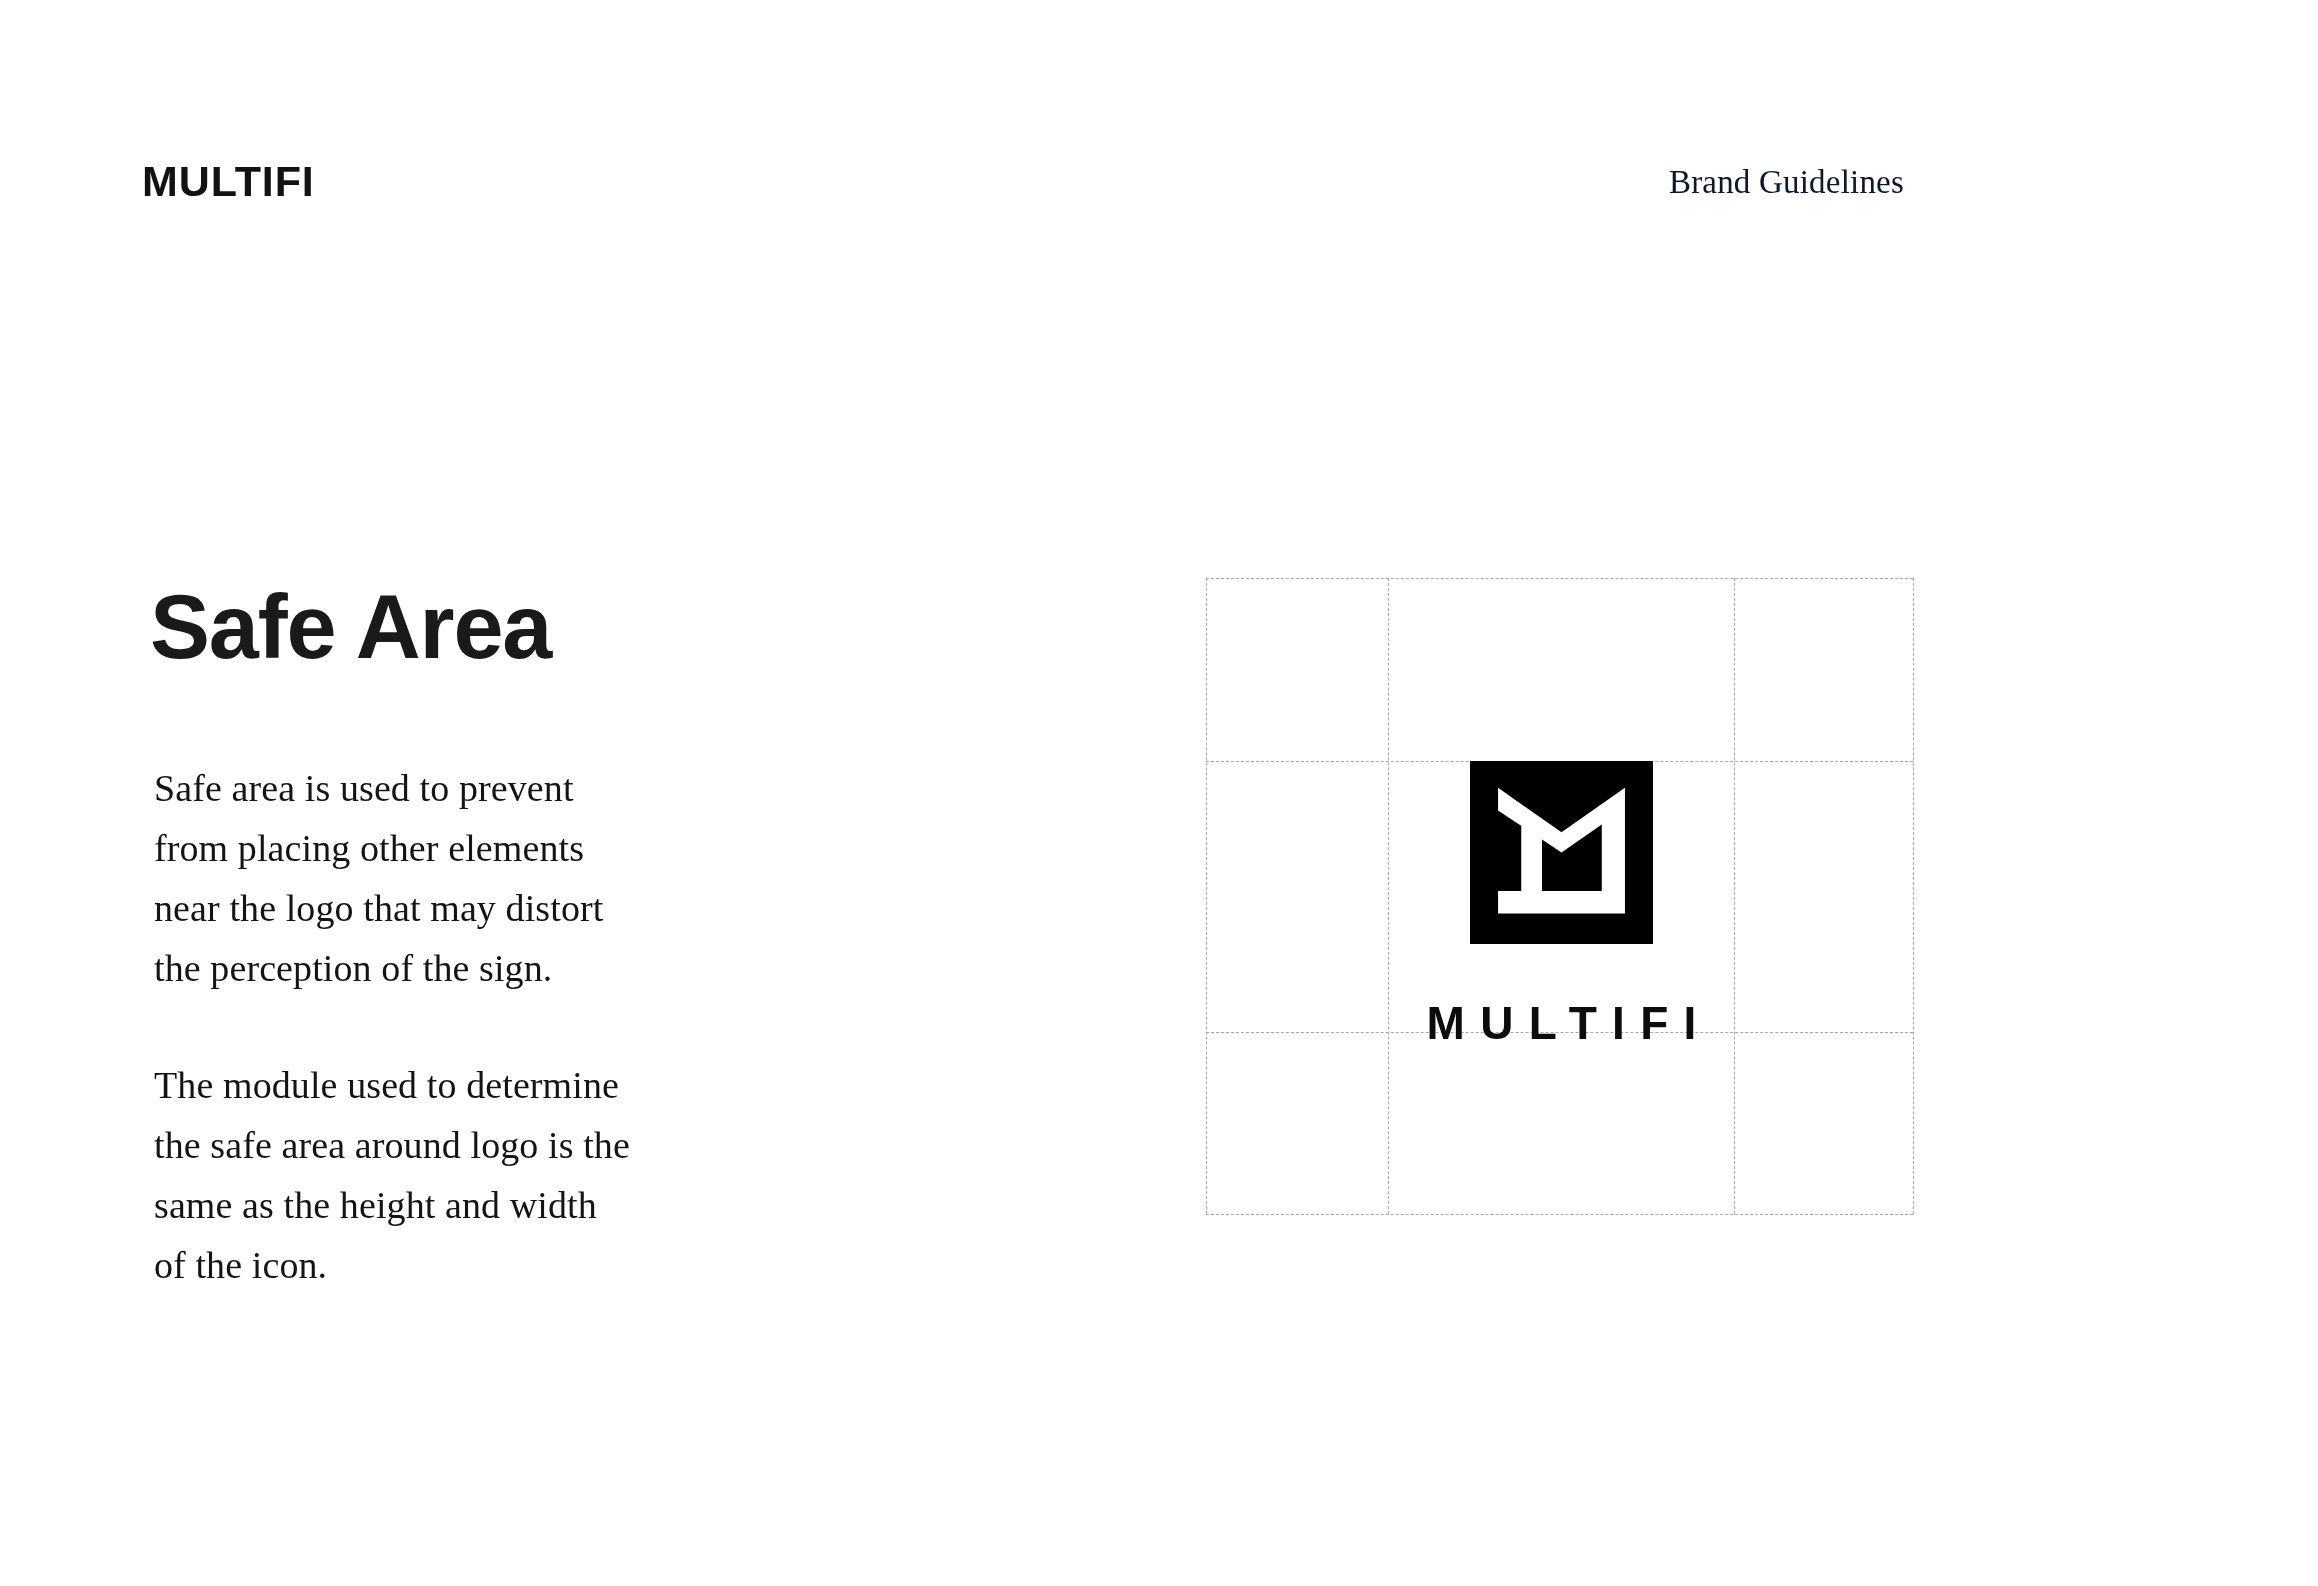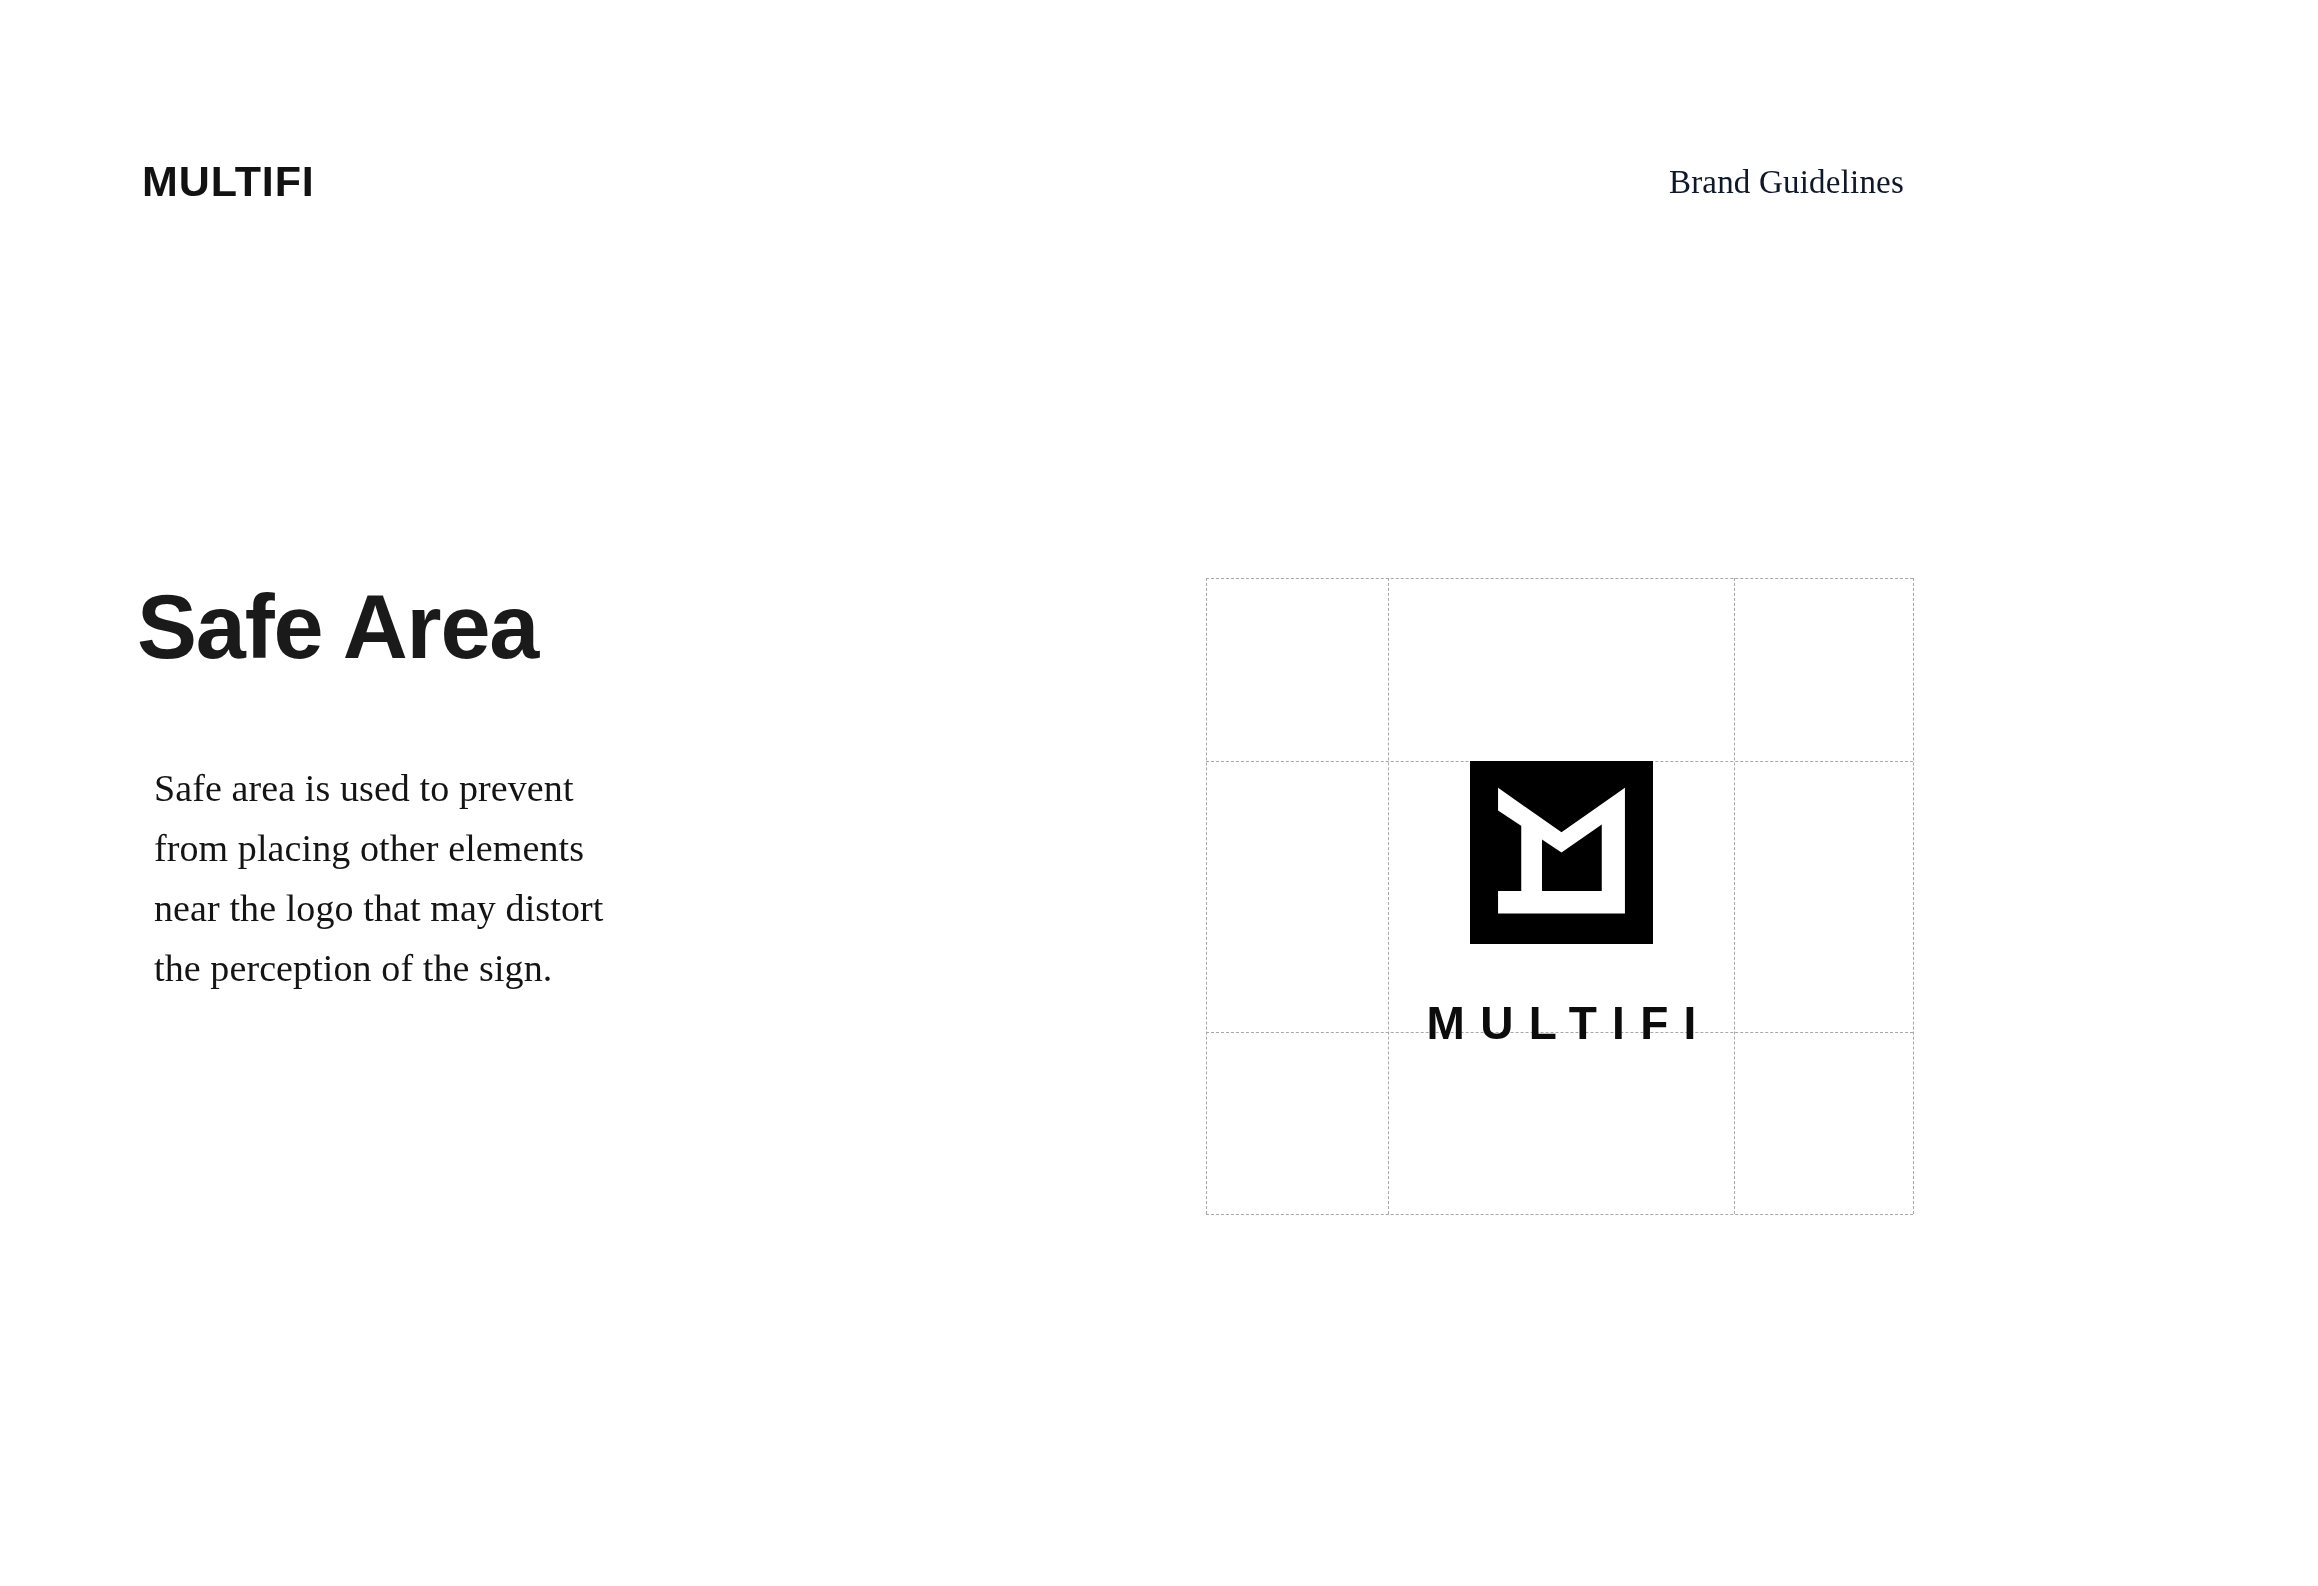--- a/index.html
+++ b/index.html
@@ -42,21 +42,21 @@
     line-height: 1;
     letter-spacing: 0.2px;
     color: #0f172a;
     white-space: nowrap;
     text-align: center;
   }
 
   
   .page-title {
     position: absolute;
-    left: 137px;
+    left: 150px;
     top: 520px;
     font-family: "Liberation Sans", sans-serif;
     font-weight: bold;
     font-size: 90px;
     line-height: 1.06;
     letter-spacing: -1.2px;
     color: #1a1a1a;
     white-space: nowrap;
   }
 
@@ -148,20 +148,24 @@
 
   <div class="header-right">Brand Guidelines</div>
 
   <h1 class="page-title">Safe Area</h1>
 
   <div class="body-block">
     <p class="body-par">Safe area is used to prevent
 from placing other elements
 near the logo that may distort
 the perception of the sign.</p>
+    <p class="body-par">The module used to determine
+the safe area around logo is the
+same as the height and width
+of the icon.</p>
   </div>
 
   <div class="grid-wrap">
 
     <div class="grid-line h" style="top:0px;"></div>
     <div class="grid-line h" style="top:183px;"></div>
     <div class="grid-line h" style="top:454px;"></div>
     <div class="grid-line h" style="top:636px;"></div>
 
     <div class="grid-line v" style="left:0px;"></div>

